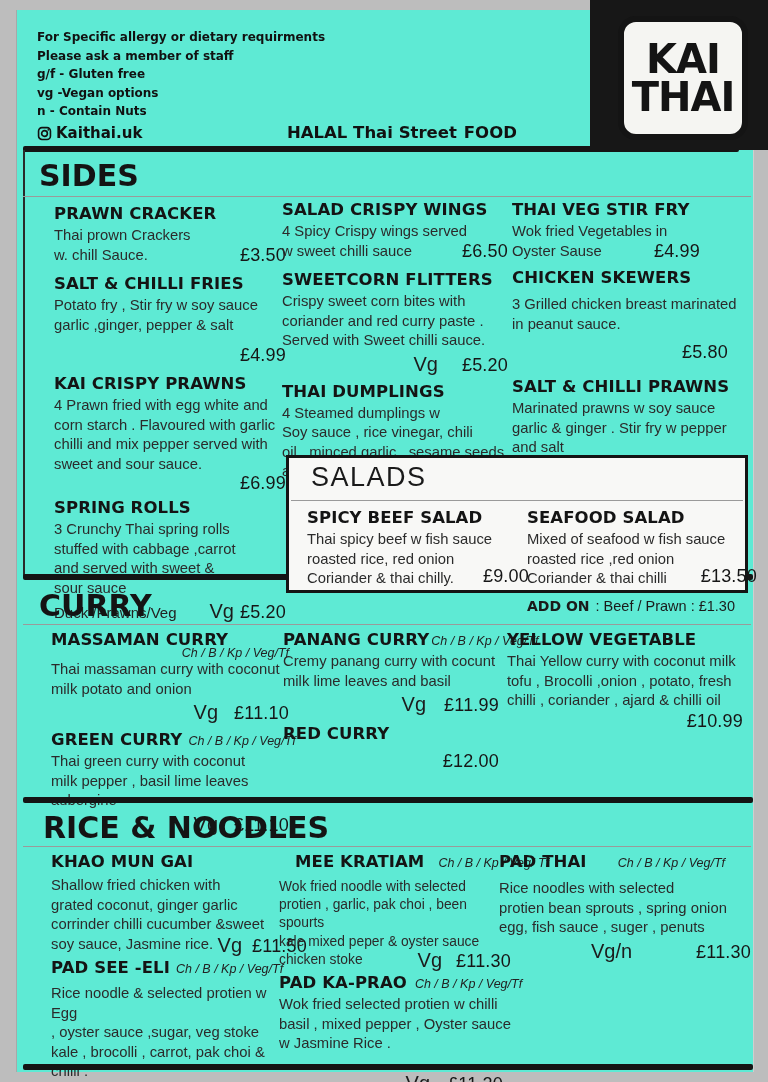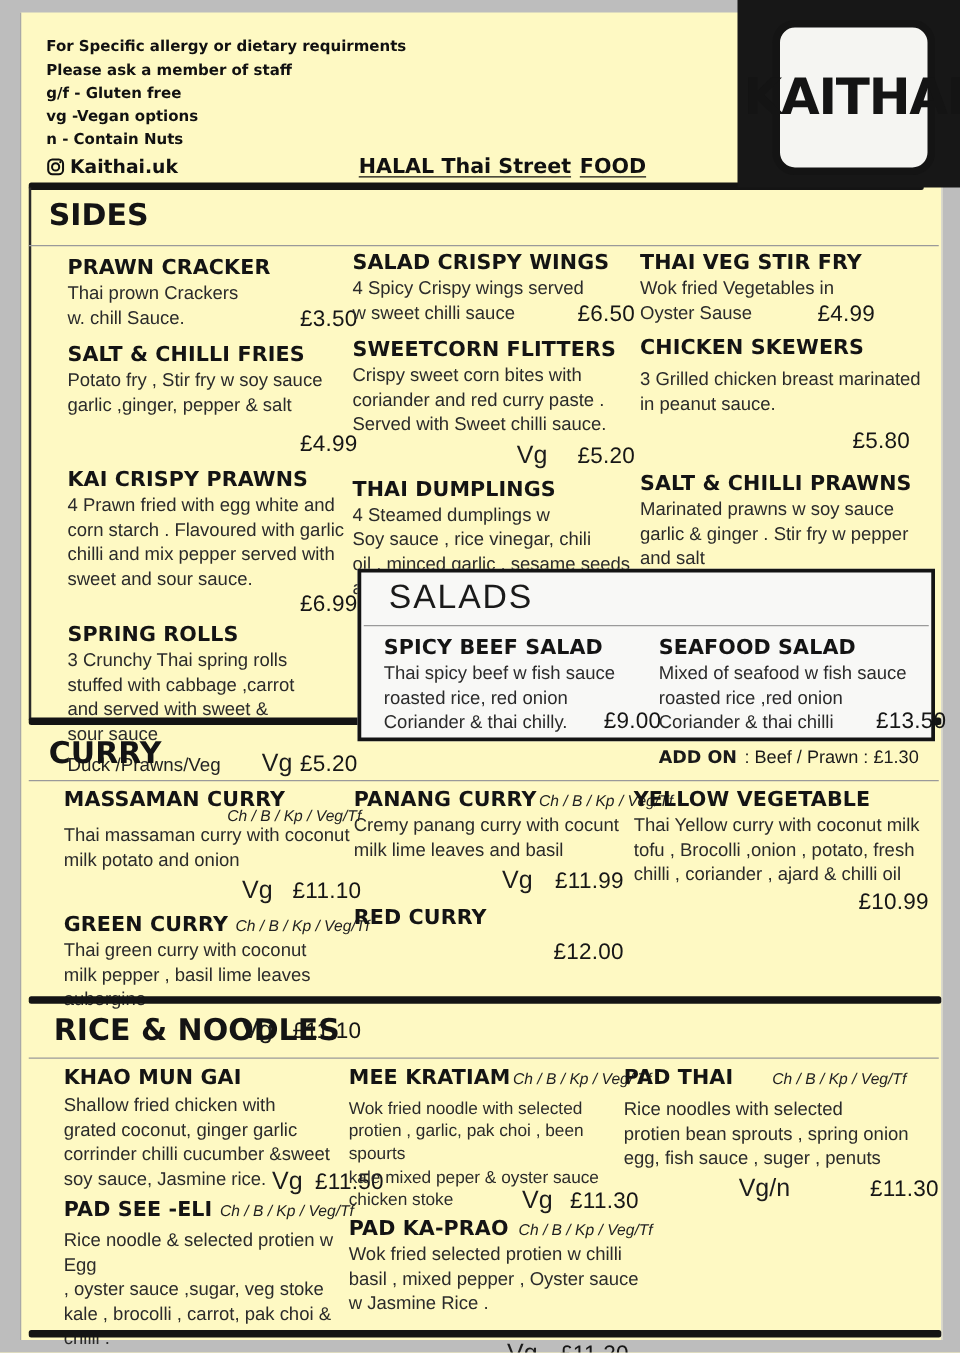--- a/index.html
+++ b/index.html
@@ -4,63 +4,63 @@
 <style>
   html,body{margin:0;padding:0;}
   body{
     width:768px;height:1082px;position:relative;
     background:#bdbdbd;
     font-family:"Liberation Sans",sans-serif;
     color:#1c1c1c;overflow:hidden;
   }
   .page{
     position:absolute;left:16px;top:10px;width:736px;height:1062px;
-    background:#fef9c3;border-left:1px solid #a8a8a8;border-right:1px solid #cfcfcf;
+    background:#5eead4;border-left:1px solid #a8a8a8;border-right:1px solid #cfcfcf;
   }
   
   .allergy{
     position:absolute;left:20px;top:18px;
     font-family:"DejaVu Sans",sans-serif;font-weight:bold;
     font-size:12px;line-height:1.55;white-space:pre-line;color:#111;
   }
   .black-corner{
     position:absolute;left:590px;top:0;width:178px;height:150px;
     background:#171717;z-index:5;
   }
   .logo-box{
     position:absolute;left:28px;top:16px;width:118px;height:112px;
     background:#f5f5f2;border:6px solid #141414;border-radius:18px;
-    display:flex;align-items:center;justify-content:center;
+    display:flex;flex-direction:column;align-items:center;justify-content:center;
   }
   .logo-box span{
     font-family:"DejaVu Sans",sans-serif;font-weight:bold;
     font-size:40px;line-height:0.95;letter-spacing:-1px;color:#141414;
   }
   .insta-line{
     position:absolute;left:20px;top:114px;display:flex;align-items:center;gap:4px;
     font-family:"DejaVu Sans",sans-serif;font-weight:bold;font-size:15px;color:#111;
   }
   .tagline{
     position:absolute;left:270px;top:113px;
     font-family:"DejaVu Sans",sans-serif;font-weight:bold;font-size:16.5px;color:#111;
   }
-  .tagline span{text-decoration:underline;text-underline-offset:3px;}
+  .tagline span{text-underline-offset:3px;}
   .tagline .gap{margin-left:7px;}
   .bar{position:absolute;left:6px;right:0;height:6px;background:#141414;border-radius:2px;}
   .bar.b1{top:136px;right:14px;}
   .bar.b2{top:564px;}
   .bar.b3{top:787px;}
   .bar.b4{top:1054px;}
   .hairline{position:absolute;left:6px;right:2px;height:1px;background:#9a9a9a;}
   .vline{position:absolute;left:6px;top:140px;width:2px;height:426px;background:#2a2a2a;}
   
   .sec-title{
     position:absolute;
     font-family:"DejaVu Sans",sans-serif;font-weight:bold;
-    font-size:24px;letter-spacing:0;color:#141414;
+    font-size:30px;letter-spacing:0;color:#141414;
   }
   
   .col{position:absolute;}
   .item{position:relative;margin-bottom:10px;}
   .name-line{display:flex;align-items:baseline;gap:6px;}
   .iname{
     font-family:"DejaVu Sans",sans-serif;font-weight:bold;
     font-size:16.5px;color:#141414;letter-spacing:0.1px;white-space:nowrap;
   }
   .tags{font-size:12.5px;font-style:italic;color:#222;white-space:nowrap;}
@@ -388,21 +388,21 @@
       <div class="desc" style="margin-top:7px;">Rice noodle &amp; selected protien w Egg
 , oyster sauce ,sugar, veg stoke
 kale , brocolli , carrot, pak choi &amp;
 chilli .</div>
 
     </div>
   </div>
 
   <div class="col" style="left:262px;top:842px;width:232px;">
     <div class="item" style="margin-bottom:4px;">
-      <div class="name-line" style="gap:2px;">
+      <div class="name-line" style="gap:14px;margin-left:16px;">
           <span class="iname">MEE KRATIAM</span>
           <span class="tags">Ch / B / Kp / Veg/ Tf</span>
         </div>
       <div class="desc" style="font-size:13.8px;margin-top:7px;">Wok fried noodle with selected
 protien , garlic, pak choi , been spourts
 kale mixed peper &amp; oyster sauce
 chicken stoke</div>
       <div class="price-abs" style="bottom:-3px;gap:14px;">
           <span class="vg">Vg</span>
           <span class="price">£11.30</span>

